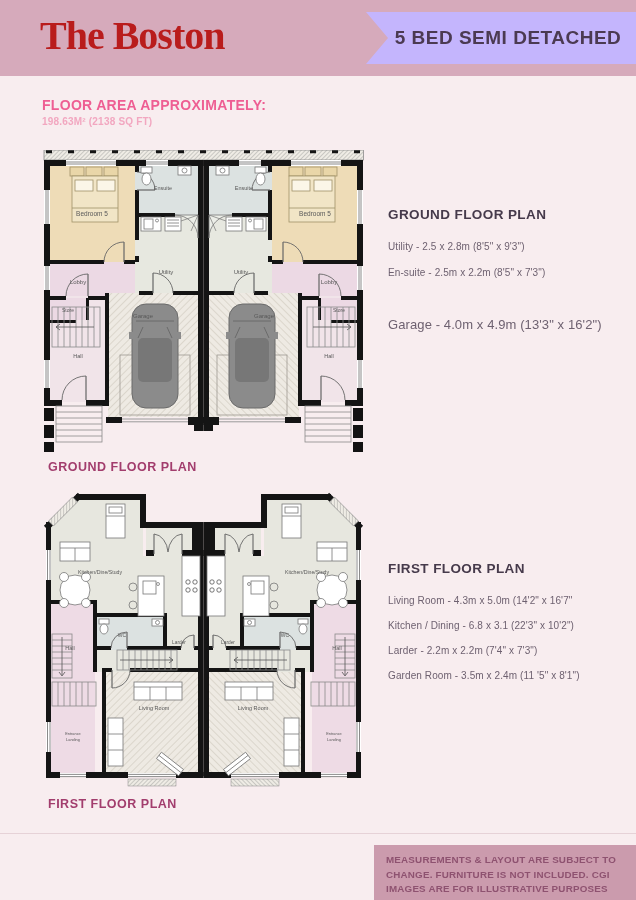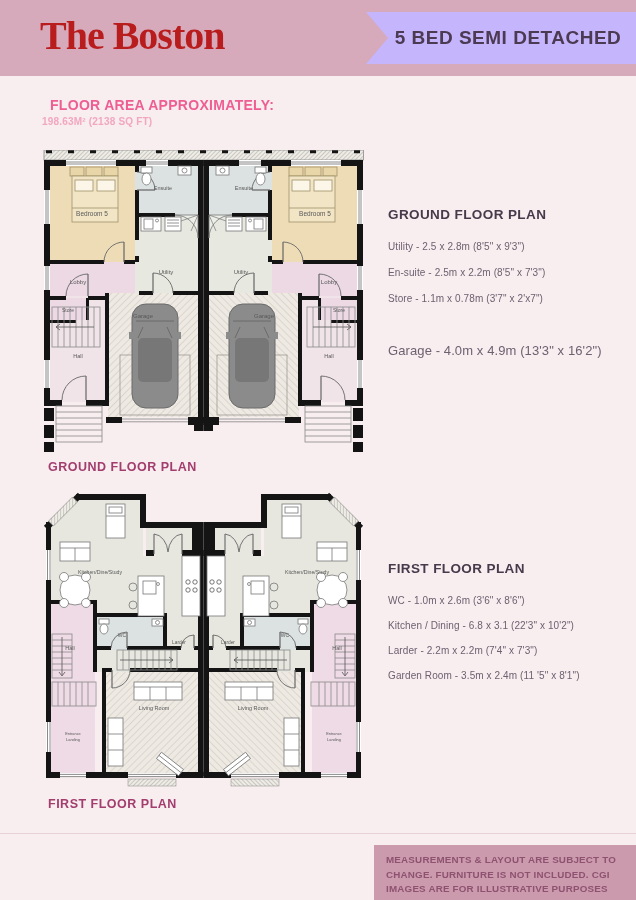--- a/index.html
+++ b/index.html
@@ -12,21 +12,21 @@
     position:absolute;left:40px;top:12px;
     font-family:"Liberation Serif",serif;font-weight:700;font-size:40px;
     color:#b91c1c;letter-spacing:-1px;
   }
   .banner{
     position:absolute;left:366px;top:12px;width:270px;height:52px;background:#c4b5fd;
     clip-path:polygon(0 0,100% 0,100% 100%,0 100%,22px 50%);
     display:flex;align-items:center;justify-content:center;padding-left:14px;box-sizing:border-box;
   }
   .banner-text{font-size:19px;font-weight:700;color:#4b3a52;letter-spacing:.5px;}
-  .floor-area-label{position:absolute;left:50px;top:97px;font-size:14px;font-weight:700;color:#ee5e93;letter-spacing:.3px;}
+  .floor-area-label{position:absolute;left:42px;top:97px;font-size:14px;font-weight:700;color:#ee5e93;letter-spacing:.3px;}
   .floor-area-value{position:absolute;left:42px;top:116px;font-size:10px;font-weight:600;color:#f2a7c0;letter-spacing:.2px;}
   .plan{position:absolute;left:42px;}
   .plan.gf{top:150px;}
   .plan.ff{top:486px;}
   .caption{position:absolute;left:48px;font-size:12.5px;font-weight:700;color:#a23d6d;letter-spacing:.5px;}
   .caption.gf{top:460px;}
   .caption.ff{top:797px;}
   .panel{position:absolute;left:388px;width:242px;}
   .panel.p1{top:207px;}
   .panel.p2{top:561px;}
@@ -441,29 +441,28 @@
   </g>
 </svg>
 
 <div class="caption ff">FIRST FLOOR PLAN</div>
 
 <div class="panel p1">
   <div class="panel-heading">GROUND FLOOR PLAN</div>
   <div>
       <div class="spec-row">Utility - 2.5 x 2.8m (8'5" x 9'3")</div>
       <div class="spec-row">En-suite - 2.5m x 2.2m (8'5" x 7'3")</div>
-      <div class="spec-row">Store - 1.1m x 0.78m (3'7" x 2'x7")</div>
     </div>
   <div class="garage-row">Garage - 4.0m x 4.9m (13'3" x 16'2")</div>
 </div>
 
 <div class="panel p2">
   <div class="panel-heading">FIRST FLOOR PLAN</div>
   <div>
-      <div class="spec-row">WC - 1.0m x 2.6m (3'6" x 8'6")</div>
+      <div class="spec-row">Living Room - 4.3m x 5.0m (14'2" x 16'7"</div>
       <div class="spec-row">Kitchen / Dining - 6.8 x 3.1 (22'3" x 10'2")</div>
       <div class="spec-row">Larder - 2.2m x 2.2m (7'4" x 7'3")</div>
       <div class="spec-row">Garden Room - 3.5m x 2.4m (11 '5" x 8'1")</div>
     </div>
 </div>
 
 <div class="divider"></div>
 <div class="disclaimer">MEASUREMENTS &amp; LAYOUT ARE SUBJECT TO CHANGE. FURNITURE IS NOT INCLUDED. CGI IMAGES ARE FOR ILLUSTRATIVE PURPOSES ONLY</div>
 
 </body></html>

